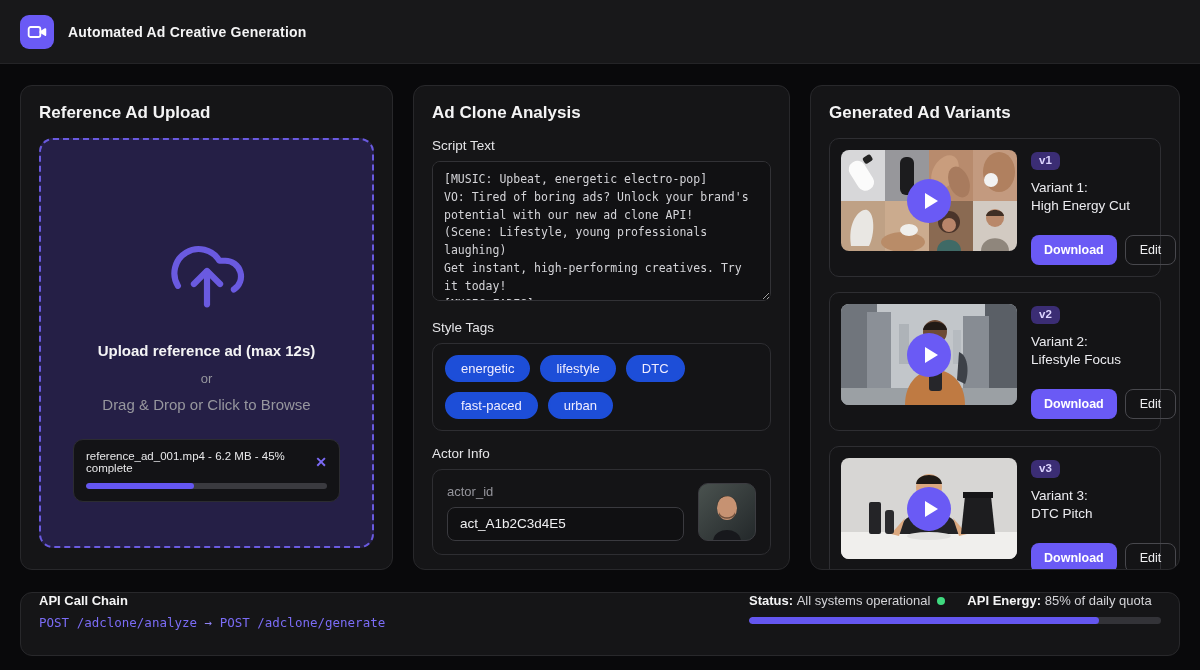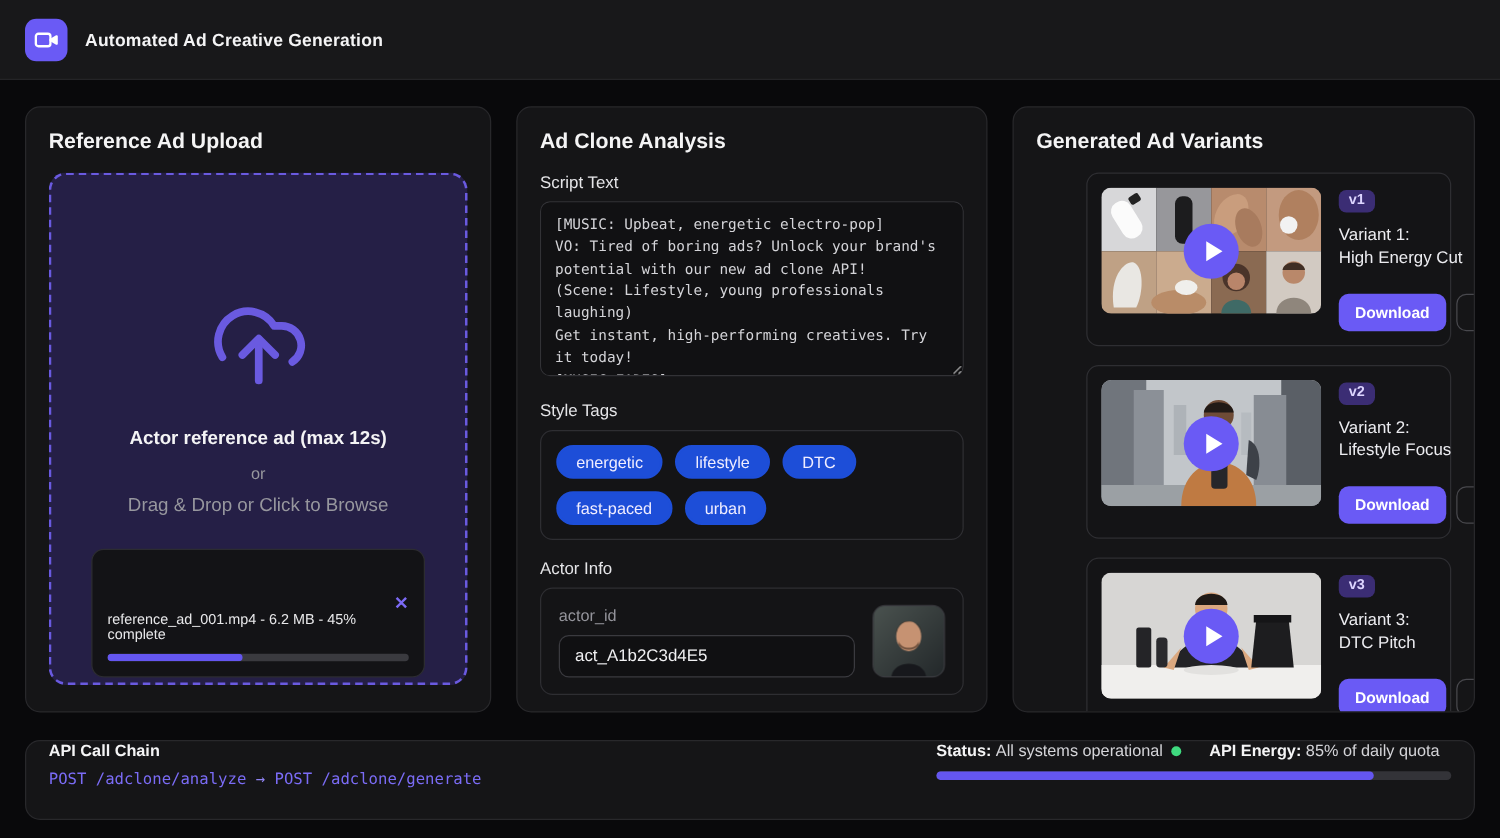--- a/index.html
+++ b/index.html
@@ -36,21 +36,21 @@
     padding:88px 16px 0 16px; cursor:pointer;
   }
   .up-headline { font-size:15px; font-weight:bold; margin-top:34px; }
   .up-or { font-size:13px; color:#97979e; margin-top:12px; }
   .up-hint { font-size:15px; color:#97979e; margin-top:10px; }
   .file-chip {
     margin-top:26px; width:calc(100% - 32px); background:#131316;
     border:1px solid #2c2c31; border-radius:10px; padding:10px 12px 12px 12px;
   }
   .chip-row { display:flex; align-items:center; justify-content:space-between; }
-  .chip-text { font-size:11.5px; color:#e8e8ea;margin-top:40px; }
+  .chip-text { font-size:11.5px; color:#e8e8ea; }
   .chip-x { color:#7c6af5; font-size:14px; font-weight:bold; cursor:pointer; line-height:1; }
   .chip-bar { margin-top:9px; height:6px; border-radius:3px; background:#3a3a3f; overflow:hidden; }
   .chip-fill { height:100%; border-radius:3px; background:#6456f0; }
   
   .field-label { font-size:13.5px; color:#e4e4e7; font-weight:500; margin:15px 0 8px 0; }
   .script-box {
     width:100%; height:140px; resize:vertical;
     background:#111113; border:1px solid #323236; border-radius:8px;
     color:#d4d4d8; font-family:"DejaVu Sans Mono", monospace; font-size:11.5px;
     line-height:1.55; padding:9px 11px; outline:none; white-space:pre-wrap;
@@ -74,21 +74,21 @@
     width:100%; height:34px; background:#101012; border:1px solid #3a3a3f;
     border-radius:8px; color:#f0f0f2; font-size:13.5px; padding:0 12px; outline:none;
   }
   .avatar {
     width:58px; height:58px; border-radius:10px; overflow:hidden;
     border:1px solid #3c3c41; flex:0 0 auto; background:#2c3233;
   }
   
   .variant-card {
     border:1px solid #2e2e32; border-radius:10px; background:#141416;
-    padding:11px; display:flex; gap:14px; margin-top:15px; height:139px;margin-left:40px;
+    padding:11px; display:flex; gap:14px; margin-top:15px; height:139px;
   }
   .thumb-wrap { position:relative; width:176px; height:101px; border-radius:8px;
     overflow:hidden; flex:0 0 auto; cursor:pointer; }
   .thumb-wrap svg { display:block; }
   .play-btn {
     position:absolute; left:50%; top:50%; transform:translate(-50%,-50%);
     width:44px; height:44px; border-radius:50%; background:#6a5af5;
     display:flex; align-items:center; justify-content:center;
   }
   .play-tri {
@@ -148,21 +148,21 @@
 <div class="main">
 
   <section class="panel">
     <h2 class="panel-title">Reference Ad Upload</h2>
     <div class="dropzone">
       <svg width="92" height="80" viewBox="0 0 24 22" fill="none" stroke="#6a5ae0" stroke-width="1.7" stroke-linecap="round" stroke-linejoin="round">
         <path d="M4 15.9A6.5 6.5 0 1 1 15.4 9h1.6a4.3 4.3 0 0 1 2.4 7.9"></path>
         <path d="M12 12v9"></path>
         <path d="m15.6 15.4-3.6-3.6-3.6 3.6"></path>
       </svg>
-      <div class="up-headline">Actor reference ad (max 12s)</div>
+      <div class="up-headline">Upload reference ad (max 12s)</div>
       <div class="up-or">or</div>
       <div class="up-hint">Drag &amp; Drop or Click to Browse</div>
       <div class="file-chip">
         <div class="chip-row">
           <span class="chip-text">reference_ad_001.mp4 - 6.2 MB - 45% complete</span>
           <span class="chip-x">✕</span>
         </div>
         <div class="chip-bar">
           <div class="chip-fill" style="width: 45%;"></div>
         </div>

